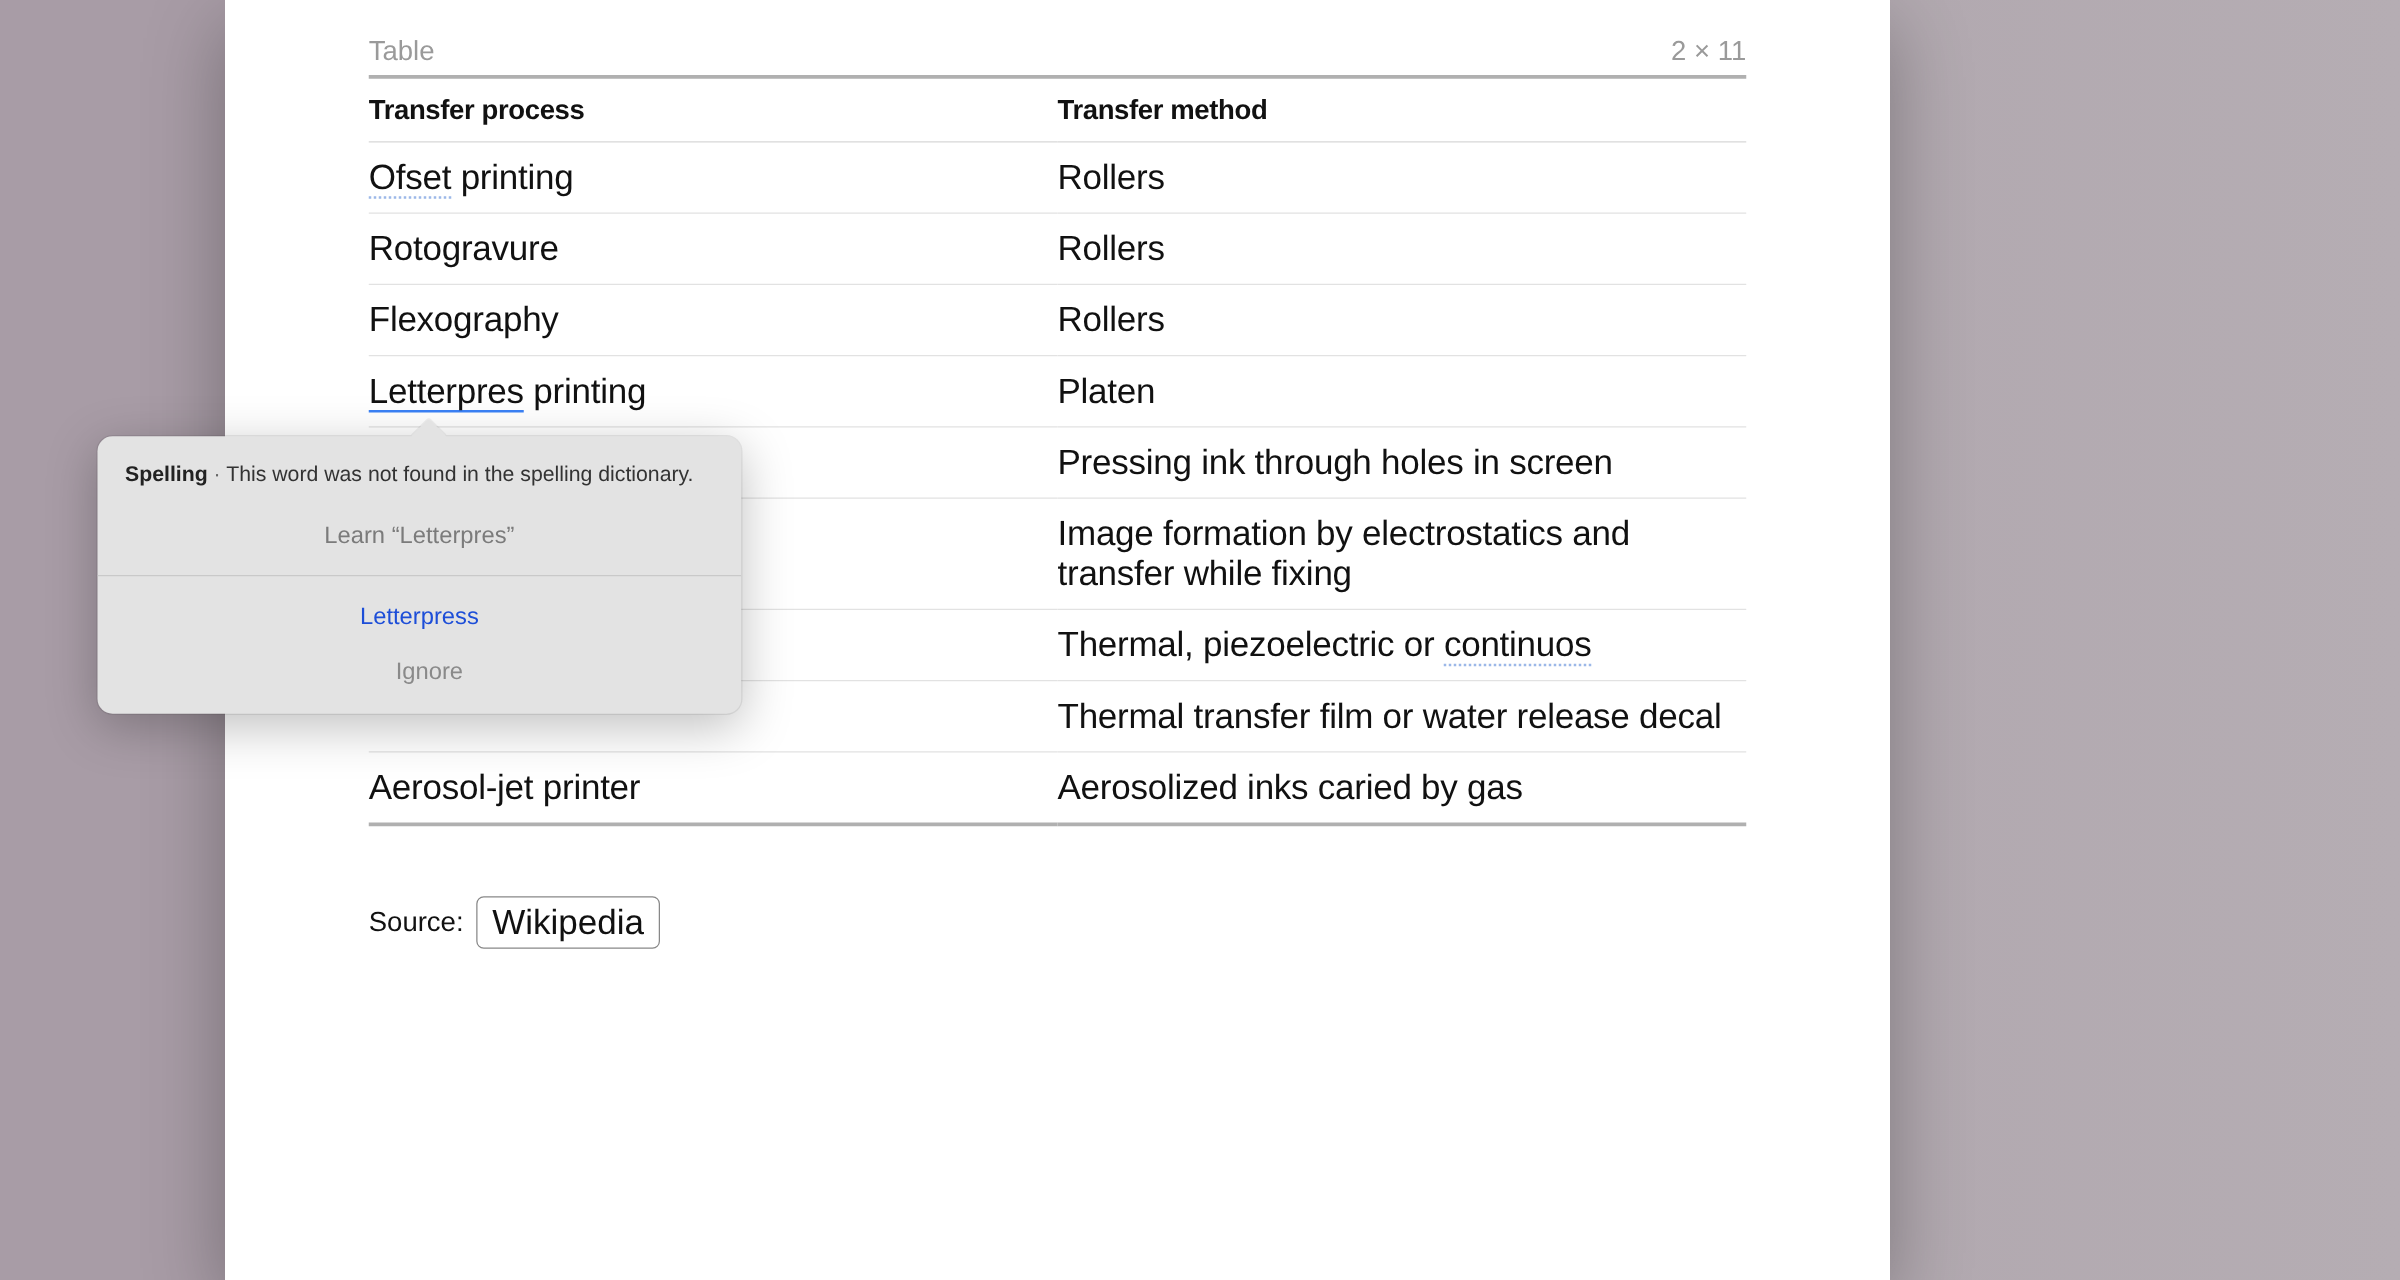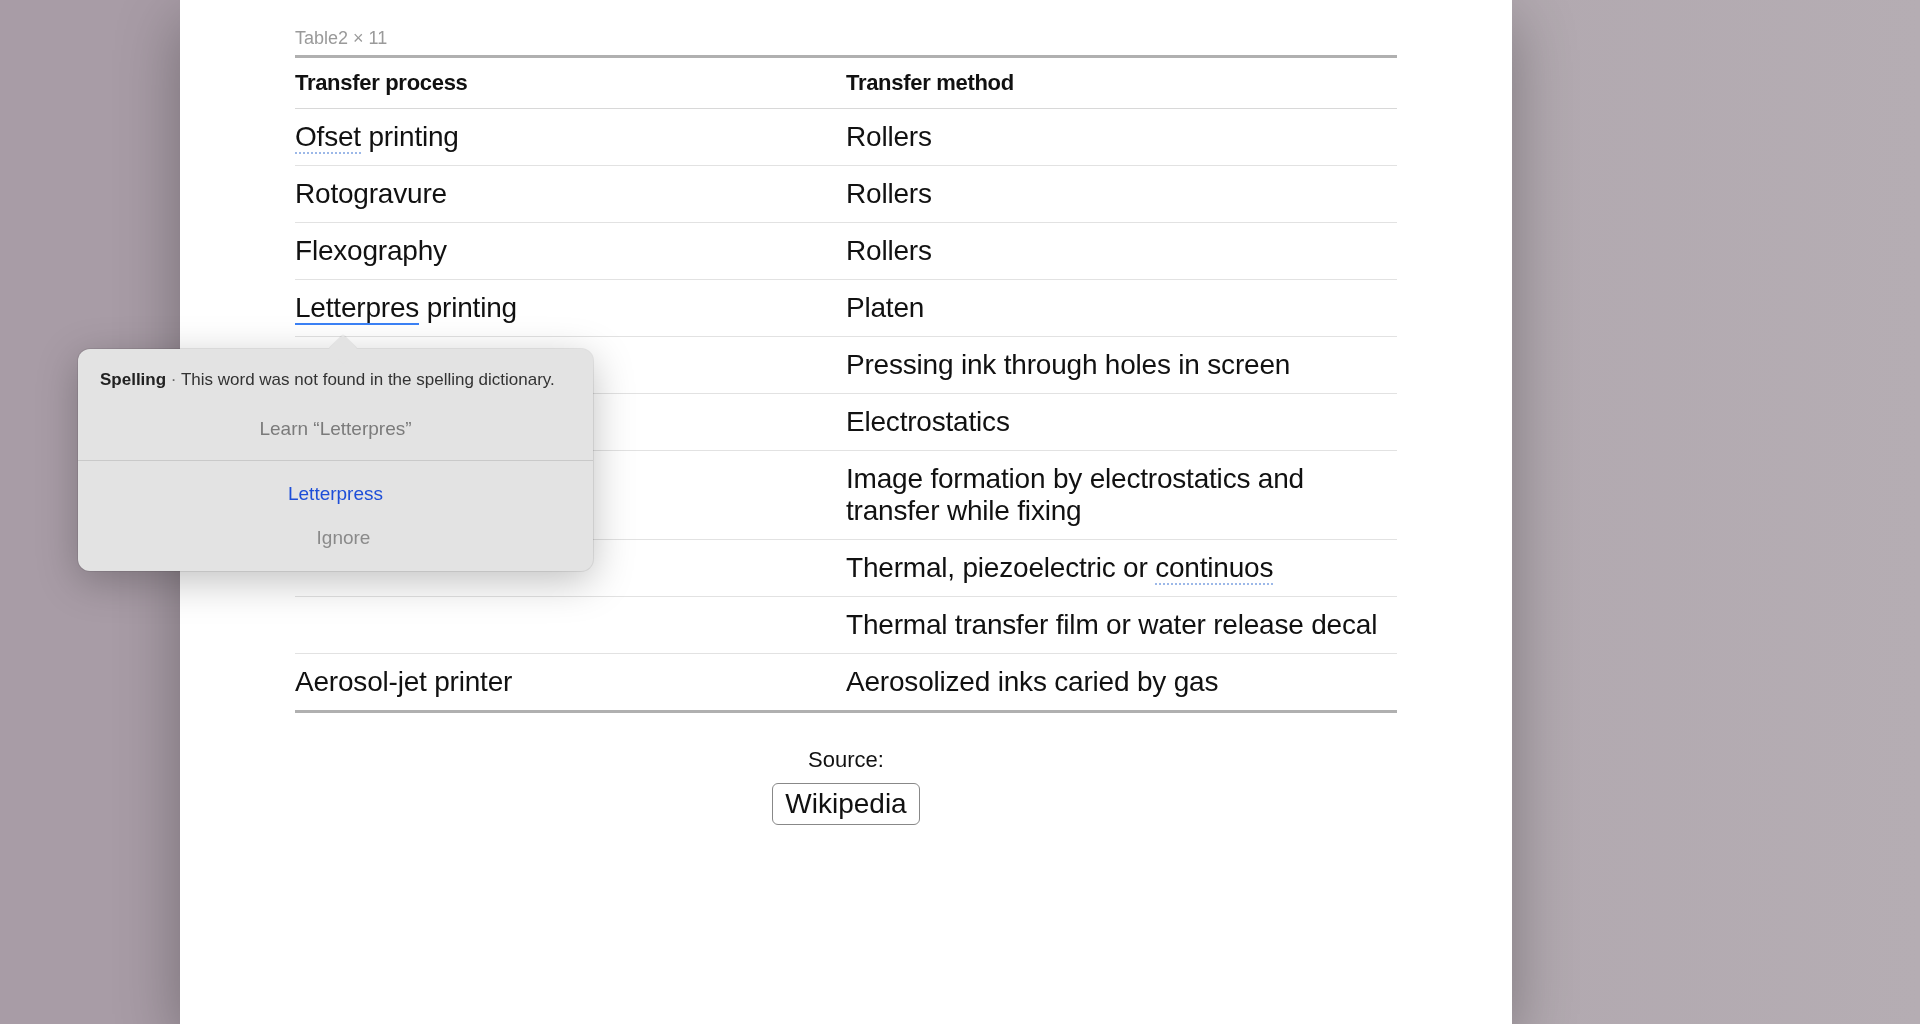--- a/index.html
+++ b/index.html
@@ -16,23 +16,23 @@
     width: 1332px;
     height: 1024px;
     background: #ffffff;
     box-shadow: 0 20px 60px rgba(0,0,0,0.3);
   }
   .content {
     padding: 28px 115px 0 115px;
   }
   .table-meta {
     display: flex;
-    justify-content: flex-start;
+    justify-content: space-between;
     color: #9a9a9a;
-    font-size: 18px;
+    font-size: 22px;
     padding-bottom: 6px;
     border-bottom: 3px solid #b0b0b0;
   }
   table {
     width: 100%;
     border-collapse: collapse;
     table-layout: fixed;
   }
   th {
     text-align: left;
@@ -58,28 +58,27 @@
   tbody tr:last-child td { border-bottom: 3px solid #b0b0b0; }
   .misspell-red {
     border-bottom: 2px solid #3b82f6;
     padding-bottom: 0px;
   }
   .misspell-blue {
     border-bottom: 2px dotted #9cb8e8;
     padding-bottom: 0px;
   }
   .source-row {
-    margin-top: 34px;
+    margin-top: 56px;
     font-size: 22px;
     font-family: "Helvetica Neue", Arial, sans-serif;
     color: #111;
     display: flex;
     align-items: center;
     gap: 10px;
-    flex-direction: column;
   }
   .source-btn {
     border: 1px solid #888;
     border-radius: 6px;
     padding: 4px 12px;
     font-size: 28px;
     background: #fff;
     color: #111;
     cursor: pointer;
   }
@@ -182,24 +181,20 @@
           <tr>
             <td><span></span><span class="misspell-red">Letterpres</span><span> printing</span></td>
             <td><span>Platen</span></td>
           </tr>
           <tr>
             <td><span></span></td>
             <td><span>Pressing ink through holes in screen</span></td>
           </tr>
           <tr>
             <td><span></span></td>
-            <td><span>Electrostatics</span></td>
-          </tr>
-          <tr>
-            <td><span></span></td>
             <td><span>Image formation by electrostatics and transfer while fixing</span></td>
           </tr>
           <tr>
             <td><span></span></td>
             <td><span>Thermal, piezoelectric or </span><span class="misspell-blue">continuos</span></td>
           </tr>
           <tr>
             <td><span></span></td>
             <td><span>Thermal transfer film or water release decal</span></td>
           </tr>

